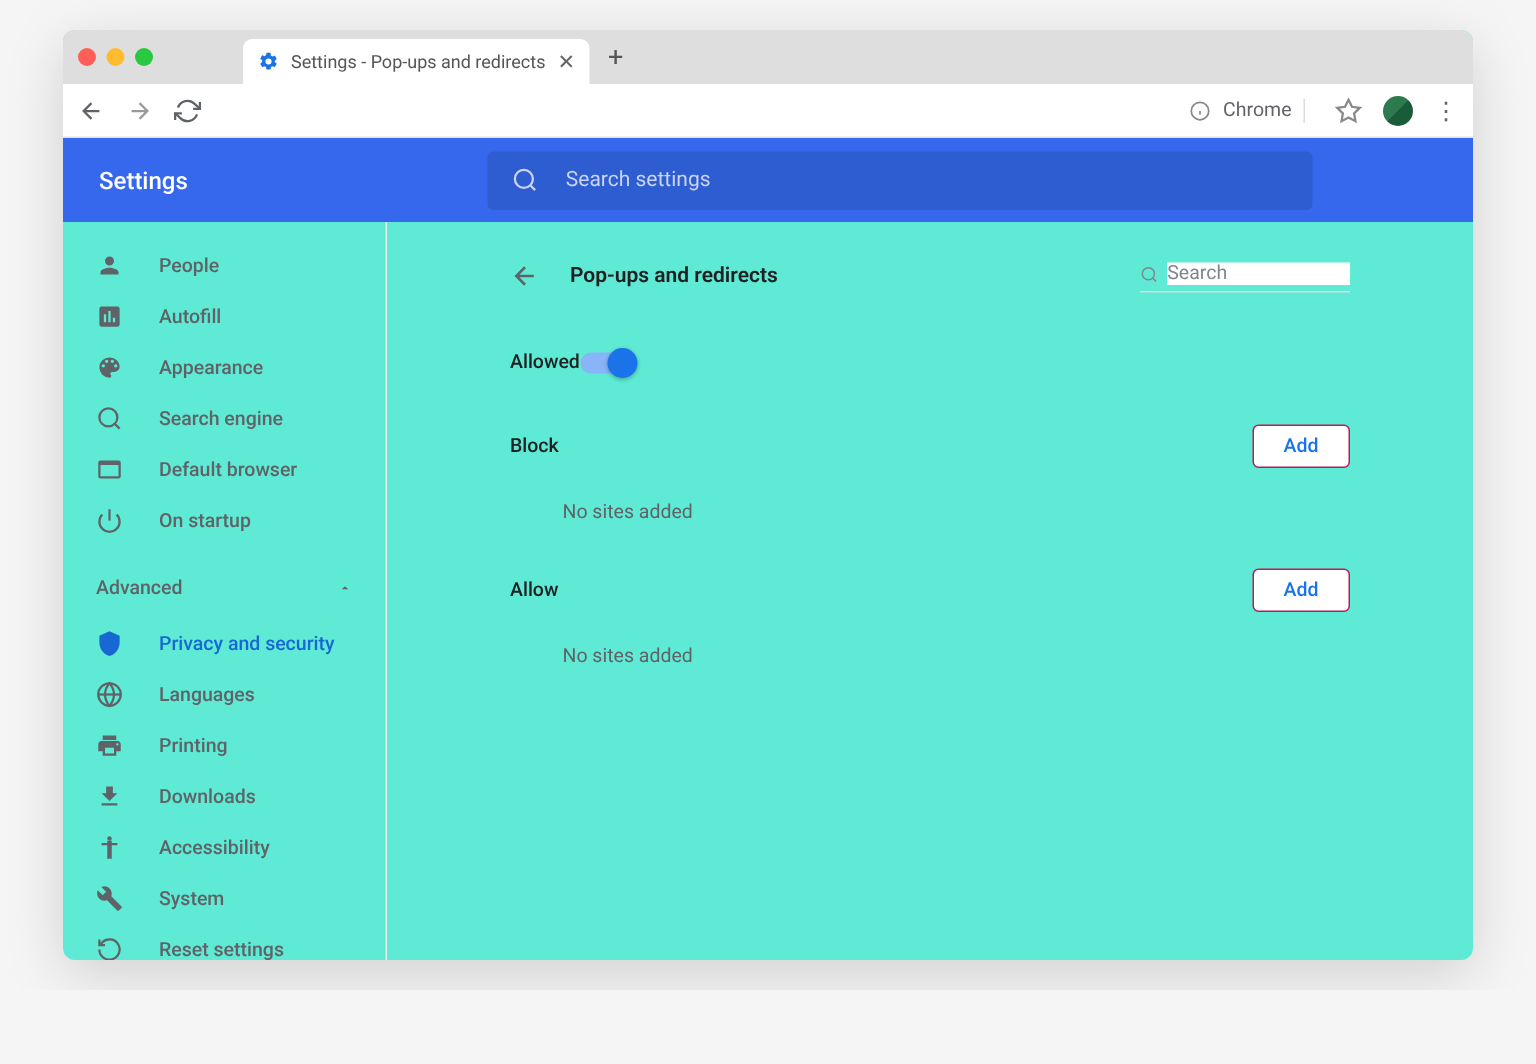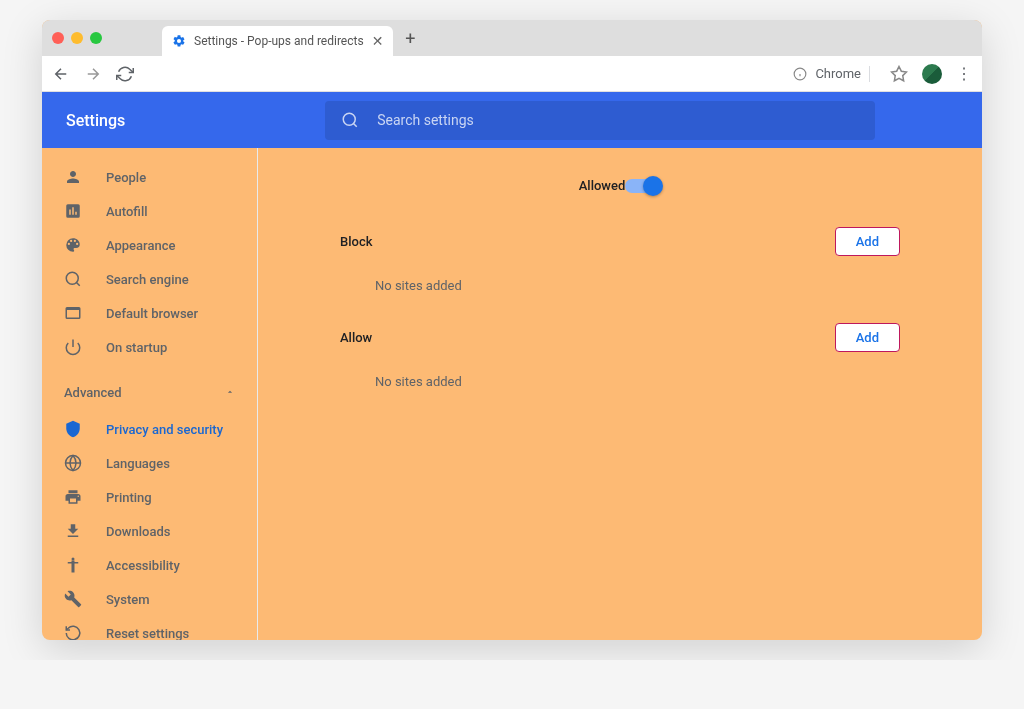--- a/index.html
+++ b/index.html
@@ -1,17 +1,17 @@
 <!DOCTYPE html>
 <html><head>
 <meta charset="utf-8">
 <style>
 * { margin: 0; padding: 0; box-sizing: border-box; font-family: -apple-system, BlinkMacSystemFont, "Segoe UI", Roboto, Arial, sans-serif; }
 body { background: #f5f5f5; display: flex; justify-content: center; align-items: flex-start; padding: 20px; }
-.window { width: 940px; height: 620px; background: #fdba74; border-radius: 8px; box-shadow: 0 10px 40px rgba(0,0,0,0.15); overflow: hidden; display: flex; flex-direction: column; }
+.window { width: 940px; height: 620px; background: #5eead4; border-radius: 8px; box-shadow: 0 10px 40px rgba(0,0,0,0.15); overflow: hidden; display: flex; flex-direction: column; }
 
 
 .titlebar { height: 36px; background: #dedede; display: flex; align-items: center; padding: 0 10px; }
 .traffic { display: flex; gap: 7px; margin-right: 60px; }
 .dot { width: 12px; height: 12px; border-radius: 50%; }
 .dot.red { background: #ff5f57; }
 .dot.yellow { background: #febc2e; }
 .dot.green { background: #28c840; }
 .tab { background: #fff; height: 30px; align-self: flex-end; border-radius: 6px 6px 0 0; display: flex; align-items: center; padding: 0 10px; font-size: 12px; color: #555; gap: 8px; min-width: 200px; }
 .tab-icon { width: 14px; height: 14px; }
@@ -51,21 +51,21 @@
 .content { flex: 1; padding: 16px 0; display: flex; justify-content: center; }
 .content-inner { width: 560px; }
 .content-header { display: flex; align-items: center; height: 40px; margin-bottom: 16px; }
 .back-arrow { width: 20px; height: 20px; color: #5f6368; cursor: pointer; margin-right: 20px; }
 .content-title { font-size: 14px; font-weight: 600; color: #202124; flex: 1; }
 .content-search { display: flex; align-items: center; gap: 6px; border-bottom: 1px solid #dadce0; padding: 2px 0 4px 0; width: 140px; }
 .content-search input { border: none; outline: none; font-size: 13px; width: 100%; color: #5f6368; }
 .content-search input::placeholder { color: #80868b; }
 .content-search .csicon { width: 14px; height: 14px; color: #80868b; }
 
-.setting-row { display: flex; align-items: center; justify-content: center; padding: 14px 0; font-size: 13px; }
+.setting-row { display: flex; align-items: center; justify-content: flex-start; padding: 14px 0; font-size: 13px; }
 .setting-row .label { color: #202124; font-weight: 500; }
 .toggle { width: 36px; height: 14px; background: #8ab4f8; border-radius: 10px; position: relative; cursor: pointer; }
 .toggle::after { content: ""; position: absolute; right: -2px; top: -3px; width: 20px; height: 20px; background: #1a73e8; border-radius: 50%; box-shadow: 0 1px 3px rgba(0,0,0,0.3); }
 
 .section { margin-top: 20px; }
 .section-head { display: flex; justify-content: space-between; align-items: center; }
 .section-title { font-size: 13px; color: #202124; font-weight: 500; }
 .add-btn { border: 1px solid #be185d; background: #fff; color: #1a73e8; font-size: 13px; font-weight: 500; padding: 6px 20px; border-radius: 4px; cursor: pointer; }
 .empty-msg { font-size: 13px; color: #5f6368; padding: 22px 0 10px 35px; }
 
@@ -221,20 +221,33 @@
         <svg class="nav-ico" viewBox="0 0 24 24" fill="none" stroke="currentColor" stroke-width="2">
             <path d="M3 12a9 9 0 1 0 2.64-6.36L3 8"></path>
             <path d="M3 3v5h5"></path>
           </svg>
         <span>Reset settings</span>
       </div>
     </nav>
 
     <div class="content">
       <div class="content-inner">
+        <div class="content-header">
+          <svg class="back-arrow" viewBox="0 0 24 24" fill="none" stroke="currentColor" stroke-width="2">
+              <path d="M19 12H5M12 19l-7-7 7-7"></path>
+            </svg>
+          <span class="content-title">Pop-ups and redirects</span>
+          <div class="content-search">
+            <svg class="csicon" viewBox="0 0 24 24" fill="none" stroke="currentColor" stroke-width="2">
+                <circle cx="11" cy="11" r="8"></circle>
+                <line x1="21" y1="21" x2="16.65" y2="16.65"></line>
+              </svg>
+            <input type="text" placeholder="Search" style="">
+          </div>
+        </div>
 
         <div class="setting-row">
           <span class="label">Allowed</span>
           <div class="toggle"></div>
         </div>
 
         <div class="section">
           <div class="section-head">
             <span class="section-title">Block</span>
             <button class="add-btn">Add</button>

